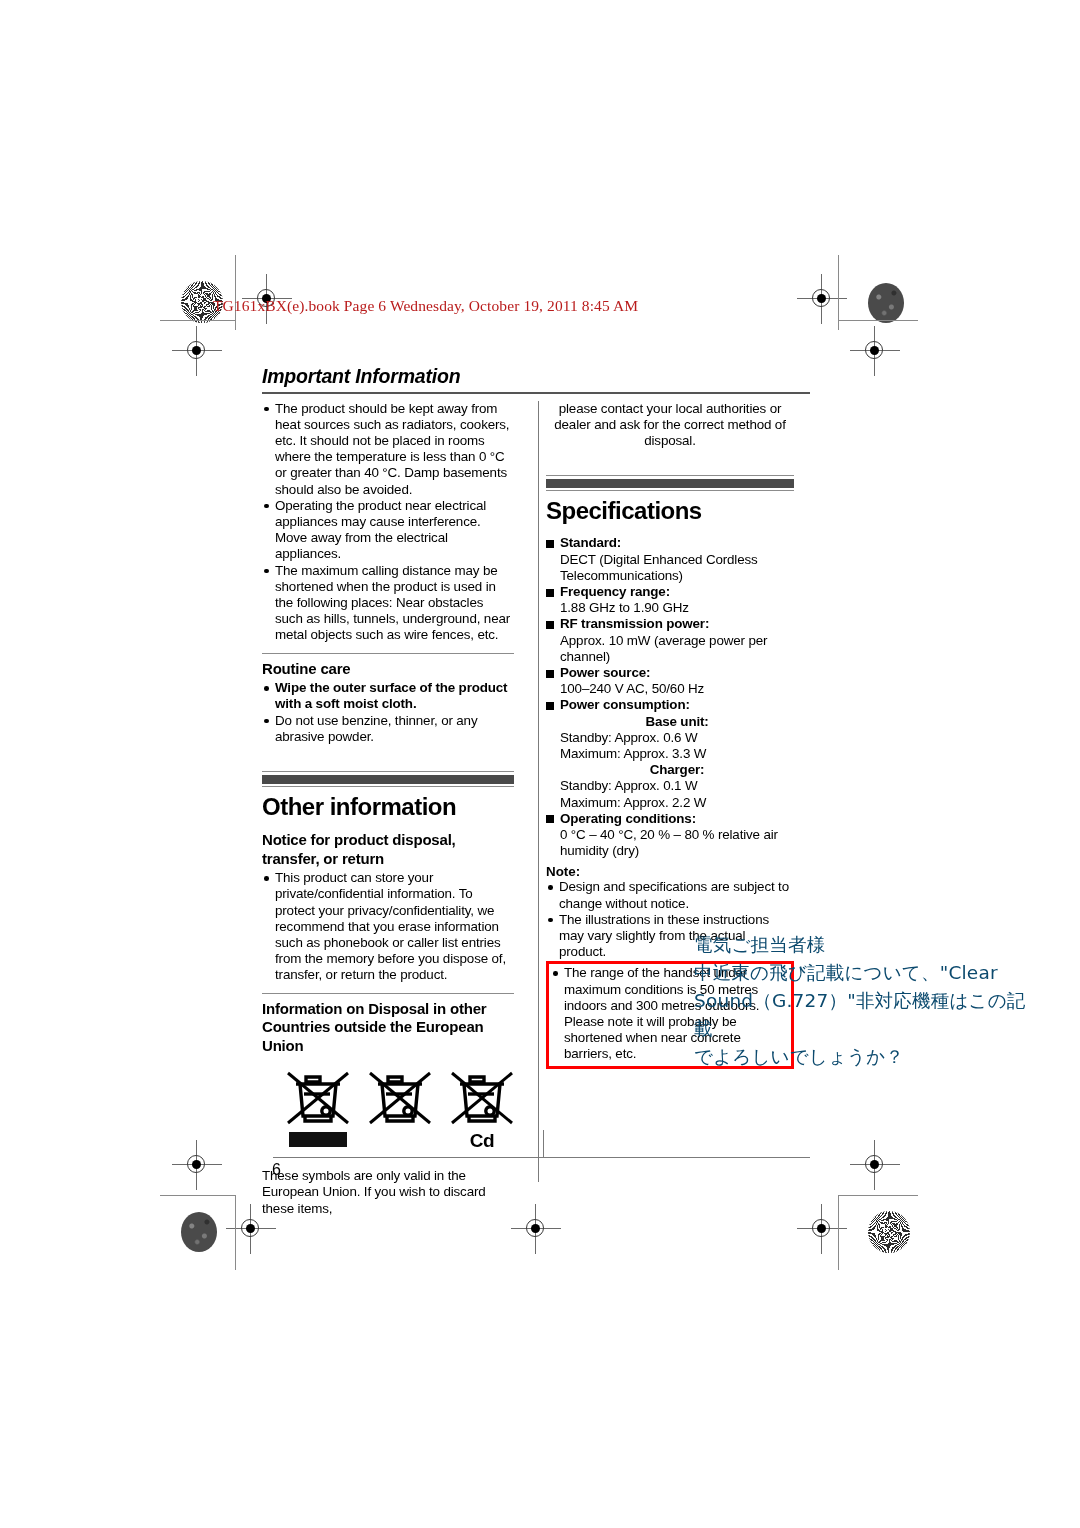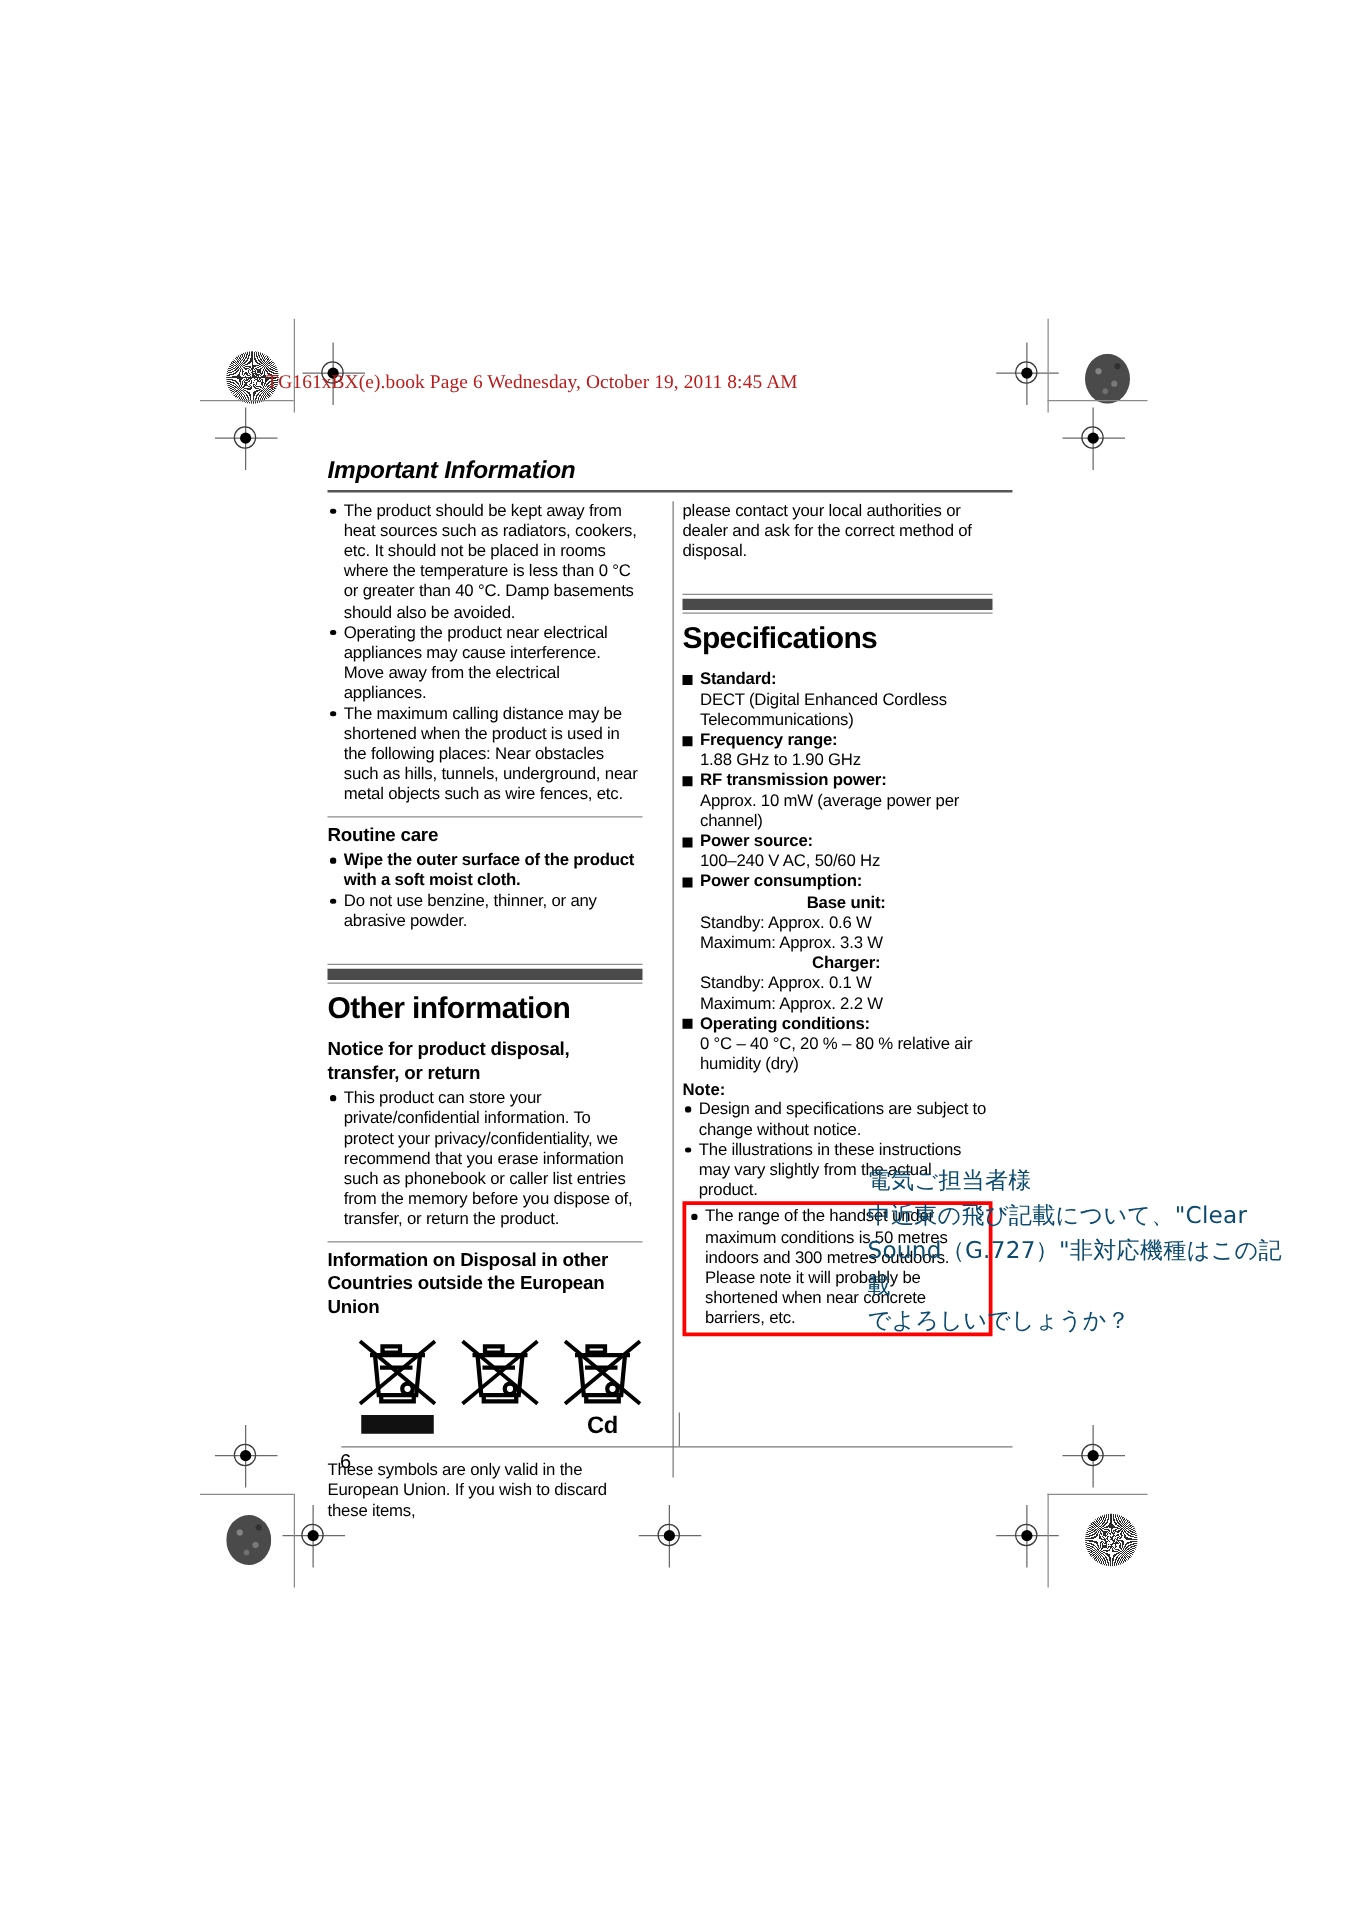--- a/index.html
+++ b/index.html
@@ -456,21 +456,21 @@
           </svg>
           <div class="cd">Cd</div>
         </div>
       </div>
 
       <div class="tail-text">These symbols are only valid in the European Union. If you wish to discard these items,</div>
     </div>
 
     <div class="col right">
 
-      <div style="font-size:13.4px; line-height:16.2px; letter-spacing:-.15px;">please contact your local authorities or dealer and ask for the correct method of disposal.</div>
+      <div style="font-size:13.4px; line-height:16.2px; letter-spacing:-.15px;text-align:center;">please contact your local authorities or dealer and ask for the correct method of disposal.</div>
 
       <div class="chapter-bar">
         <div class="r-top"></div>
         <div class="band"></div>
         <div class="r-bot"></div>
       </div>
       <h2 class="chapter">Specifications</h2>
 
       <ul class="spec">
         <li>

